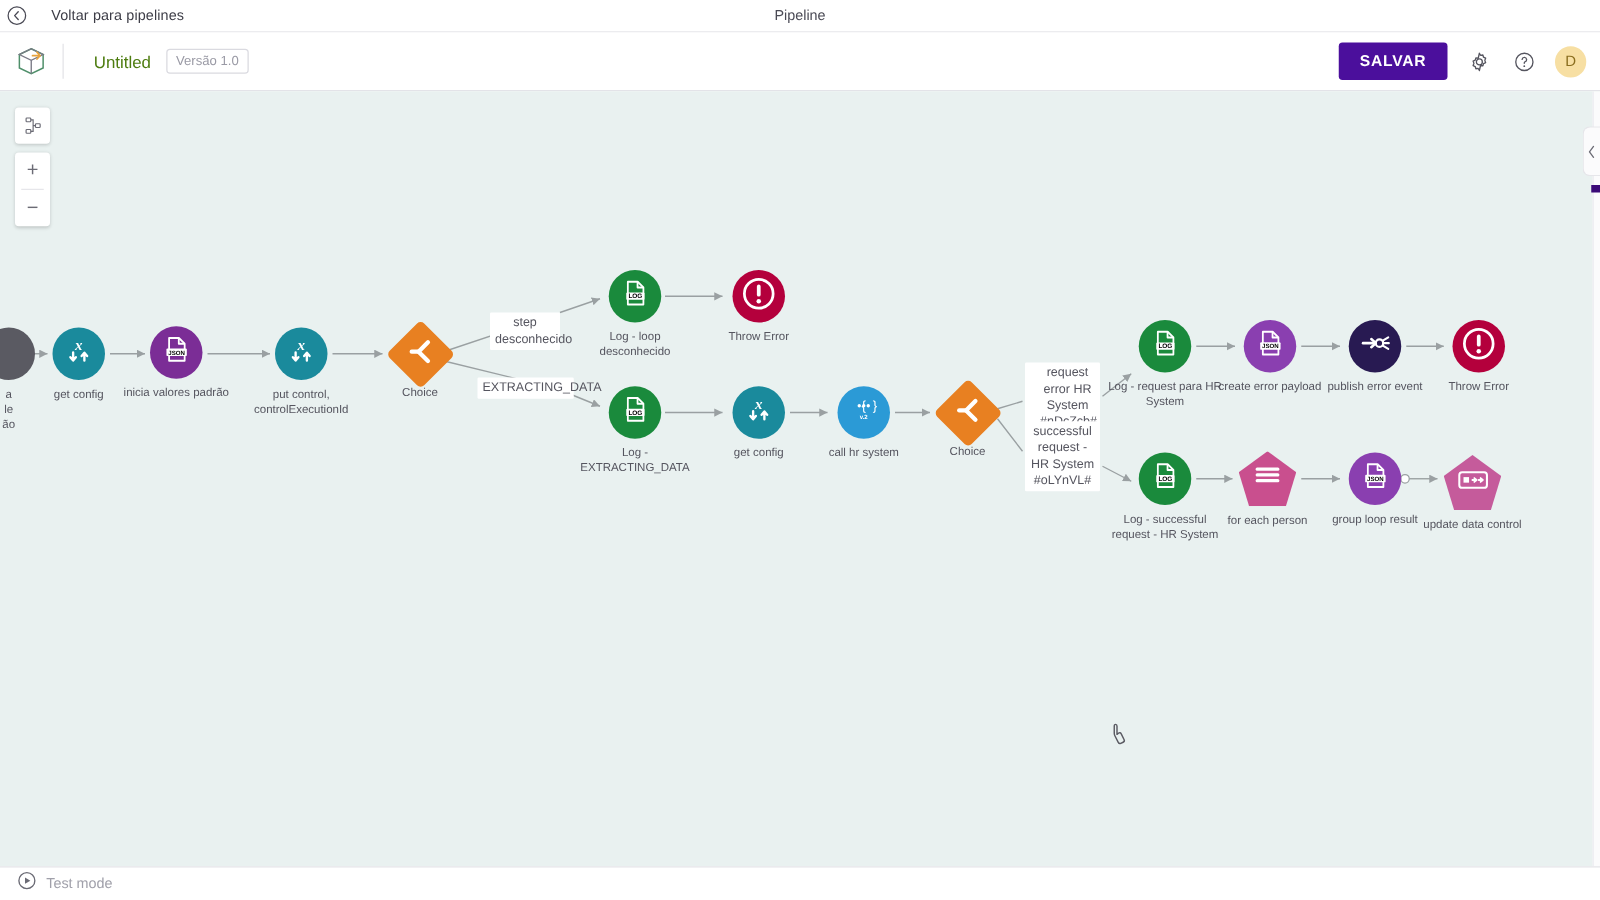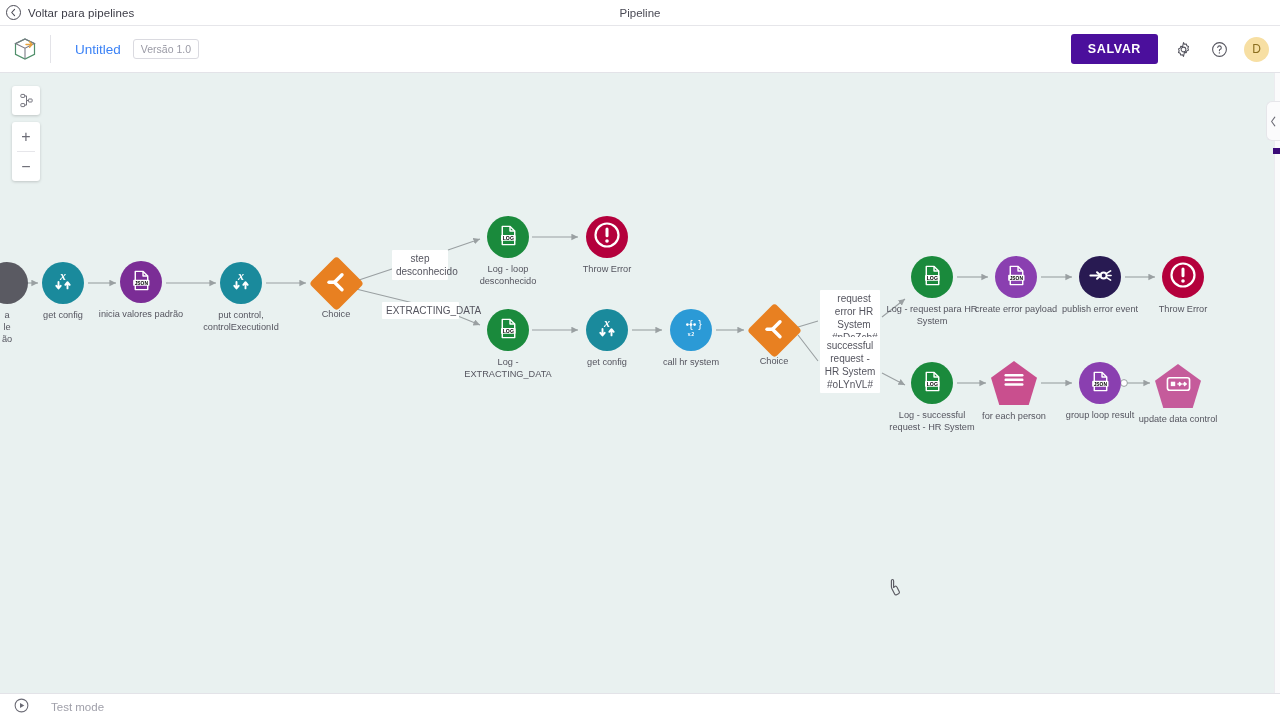--- a/index.html
+++ b/index.html
@@ -9,21 +9,21 @@
     background: #ffffff; overflow: hidden;
   }
   #app { position: relative; width: 1280px; height: 720px; }
 
   
   .topbar {
     position: absolute; left: 0; top: 0; width: 1280px; height: 26px;
     background: #ffffff; border-bottom: 1px solid #e6e6ea;
     display: flex; align-items: center;
   }
-  .back-link { display: flex; align-items: center; gap: 7px; margin-left: 6px; cursor: pointer; }
+  .back-link { display: flex; align-items: center; gap: 20px; margin-left: 6px; cursor: pointer; }
   .back-circle {
     width: 15px; height: 15px; border-radius: 50%;
     border: 1.3px solid #4a4a55; position: relative;
     display: flex; align-items: center; justify-content: center;
   }
   .back-circle svg { display:block; }
   .back-text { font-size: 11.5px; color: #3c3c46; letter-spacing: .1px; }
   .topbar-title {
     position: absolute; left: 0; right: 0; text-align: center;
     font-size: 11.5px; color: #4a4a55;
@@ -31,21 +31,21 @@
 
   
   .header {
     position: absolute; left: 0; top: 26px; width: 1280px; height: 47px;
     background: #ffffff; border-bottom: 1px solid #e3e3e8;
     display: flex; align-items: center;
   }
   .logo-box { width: 50px; display:flex; align-items:center; justify-content:center; }
   .divider-v { width: 1px; height: 28px; background: #e3e3e8; }
   .doc-title {
-    margin-left: 24px; font-size: 13.5px; color: #3b82f6;
+    margin-left: 24px; font-size: 13.5px; color: #4d7c0f;
   }
   .version-badge {
     margin-left: 12px; font-size: 10.5px; color: #9a9aa5;
     border: 1px solid #dadae0; border-radius: 3px;
     padding: 3px 7px; background: #fff;
   }
   .header-right {
     margin-left: auto; display: flex; align-items: center; gap: 14px; padding-right: 11px;
   }
   .btn-save {
@@ -123,21 +123,21 @@
     border-radius: 1px;
   }
 
   
   .cursor { position: absolute; pointer-events: none; }
 
   
   .bottombar {
     position: absolute; left:0; bottom:0; width: 1280px; height: 27px;
     background: #ffffff; border-top: 1px solid #e3e3e8;
-    display: flex; align-items: center; gap: 22px; padding-left: 14px;
+    display: flex; align-items: center; gap: 8px; padding-left: 14px;
   }
   .bottom-text { font-size: 11.5px; color: #a0a0aa; }
 </style>
 </head>
 <body>
 
 <div id="app">
 
   <div class="topbar">
     <div class="back-link">

